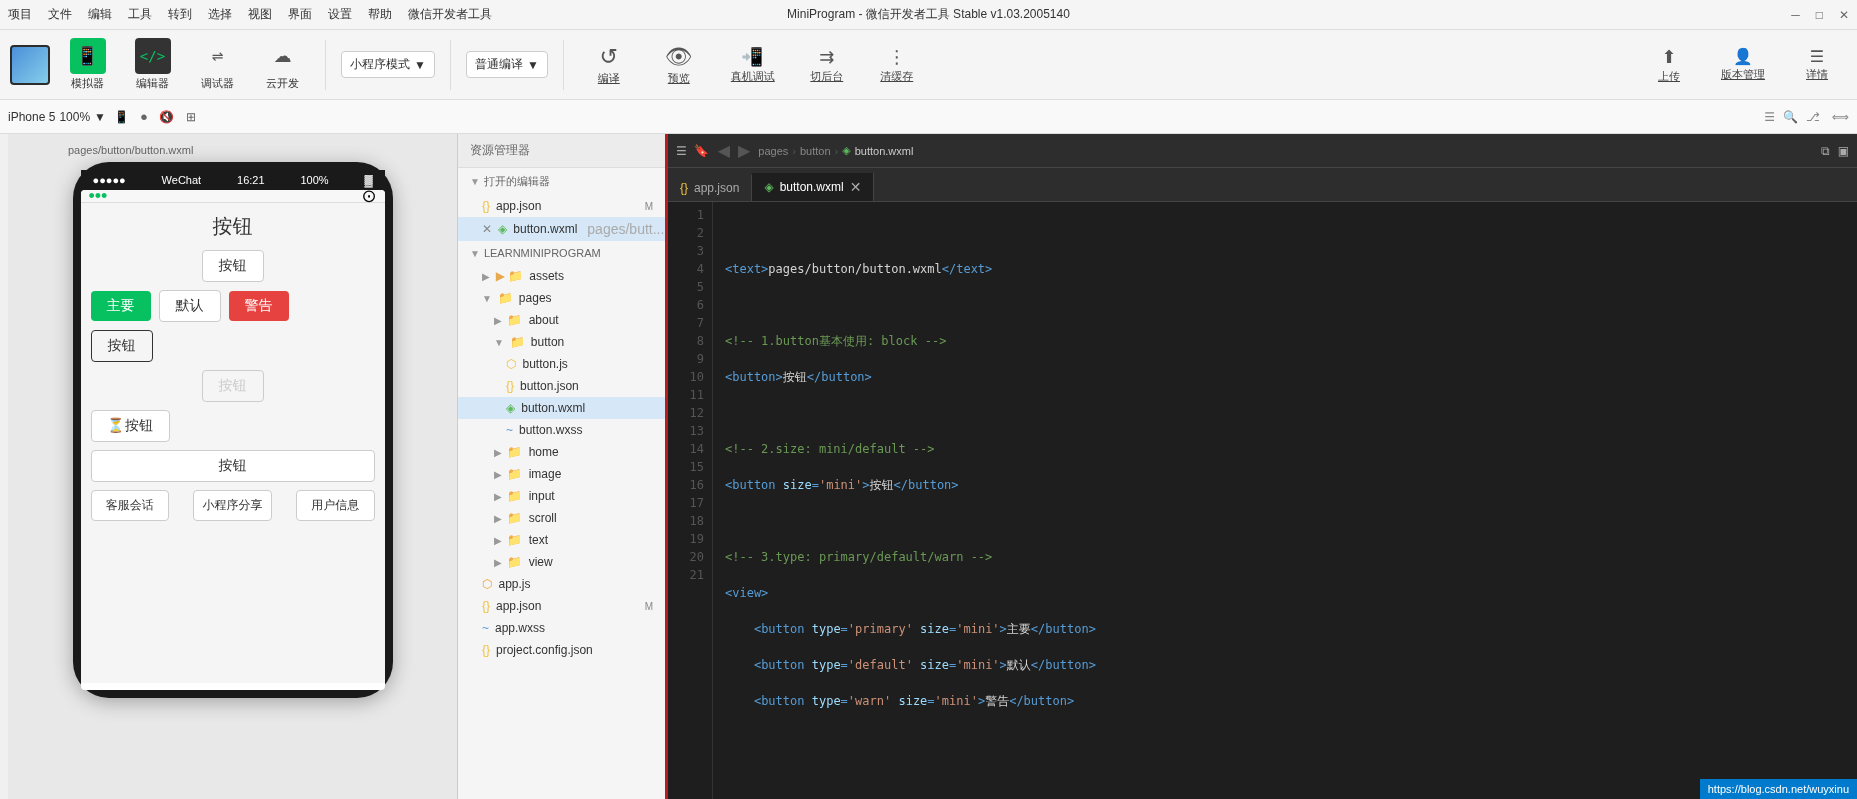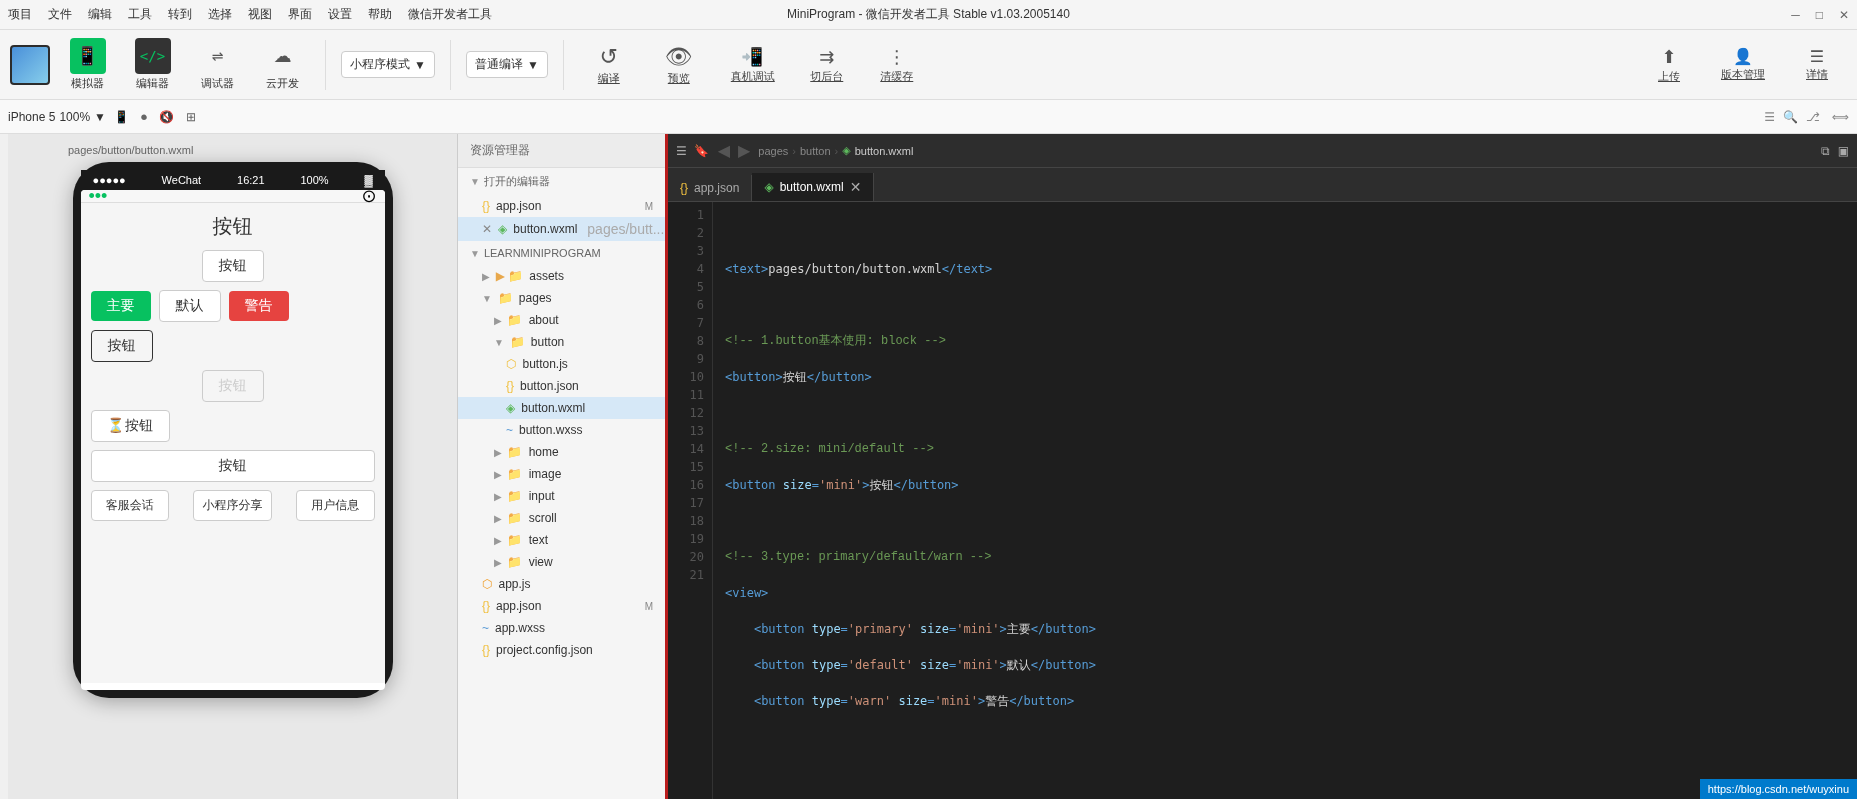--- a/index.html
+++ b/index.html
@@ -263,21 +263,21 @@
       flex: 1;
       padding: 4px 12px;
       font-family: 'Consolas', monospace;
       font-size: 12px;
       line-height: 1.5;
       color: #ccc;
       overflow-y: auto;
       white-space: pre;
     }
     .code-line { display: flex; align-items: flex-start; line-height: 1.5; min-height: 18px; }
-    .c-comment { color: #6a9955; font-family: Liberation Mono, monospace; }
+    .c-comment { color: #6a9955; }
     .c-tag { color: #569cd6; }
     .c-attr { color: #9cdcfe; }
     .c-val { color: #ce9178; }
     .c-text { color: #d4d4d4; }
 
     
     .status-bar {
       position: fixed;
       bottom: 0;
       right: 0;

